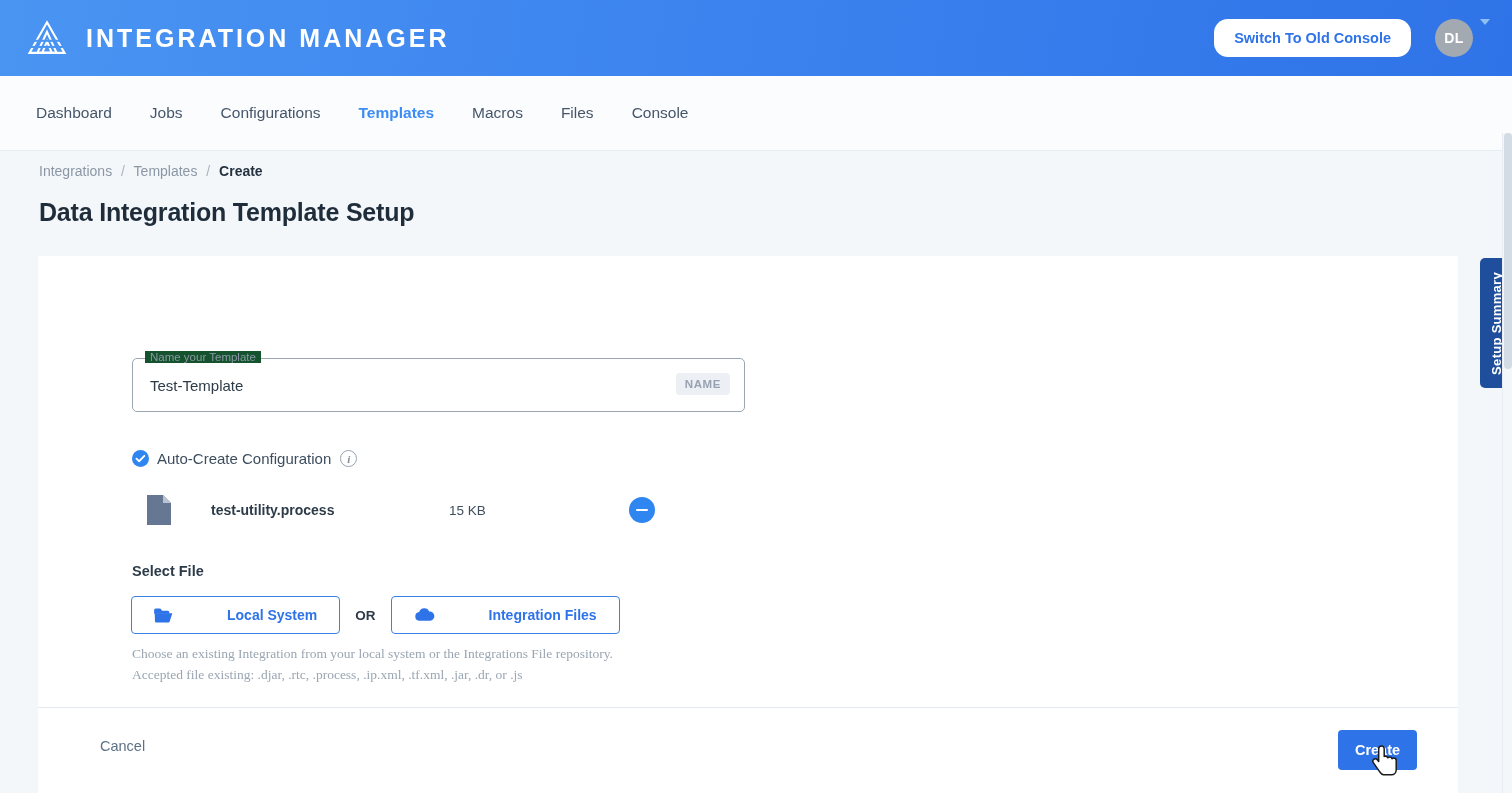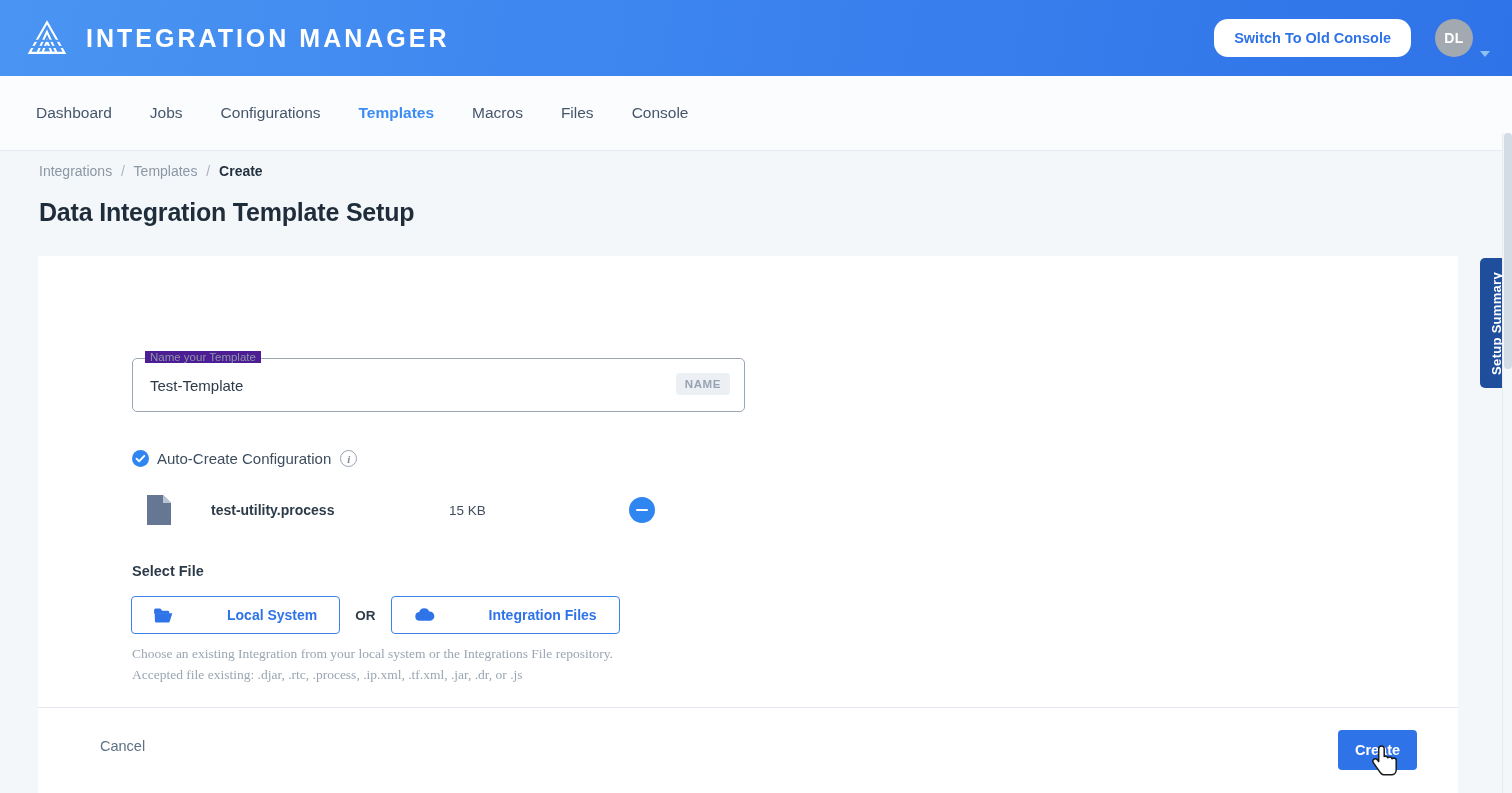--- a/index.html
+++ b/index.html
@@ -28,21 +28,21 @@
   .appbar-right {
     margin-left:auto; display:flex; align-items:center; margin-right:22px;
   }
   .switch-console {
     background:#fff; border:none; border-radius:14px;
     color:#2f73e8; font-size:14.5px; font-weight:600;
     padding:0 20px; height:38px; line-height:38px;
     font-family:"Liberation Sans", sans-serif; cursor:pointer;
     white-space:nowrap;
   }
-  .avatar-wrap { display:flex; align-items:flex-end; margin-left:24px; cursor:pointer; }
+  .avatar-wrap { display:flex; align-items:flex-start; margin-left:24px; cursor:pointer; }
   .avatar {
     width:38px; height:38px; border-radius:50%;
     background:#a3a9b1; color:#fff; font-size:14px; font-weight:700;
     display:flex; align-items:center; justify-content:center;
     letter-spacing:0.5px;
   }
   .caret-down {
     margin-left:7px; width:0; height:0;
     border-left:5px solid transparent; border-right:5px solid transparent;
     border-top:6px solid #8fc0f5;
@@ -83,21 +83,21 @@
   .card-footer {
     position:relative; height:86px; border-top:1px solid #e3e9ef;
   }
 
   
   .field {
     position:absolute; left:94px; top:102px; width:613px; height:54px;
     border:1px solid #9aa6b2; border-radius:5px;
   }
   .field-legend {
-    position:absolute; left:12px; top:-8px; background:#4c1d95;
+    position:absolute; left:12px; top:-8px; background:#14532d;
     padding:0 5px; font-size:11.5px; color:#8b97a5;
   }
   .field-value {
     position:absolute; left:17px; top:0; height:54px; line-height:54px;
     font-size:15px; color:#2d3b49;
   }
   .field-badge {
     position:absolute; right:14px; top:14px;
     background:#eceff3; color:#97a3b2; border-radius:4px;
     font-size:11.5px; font-weight:700; letter-spacing:0.6px;

